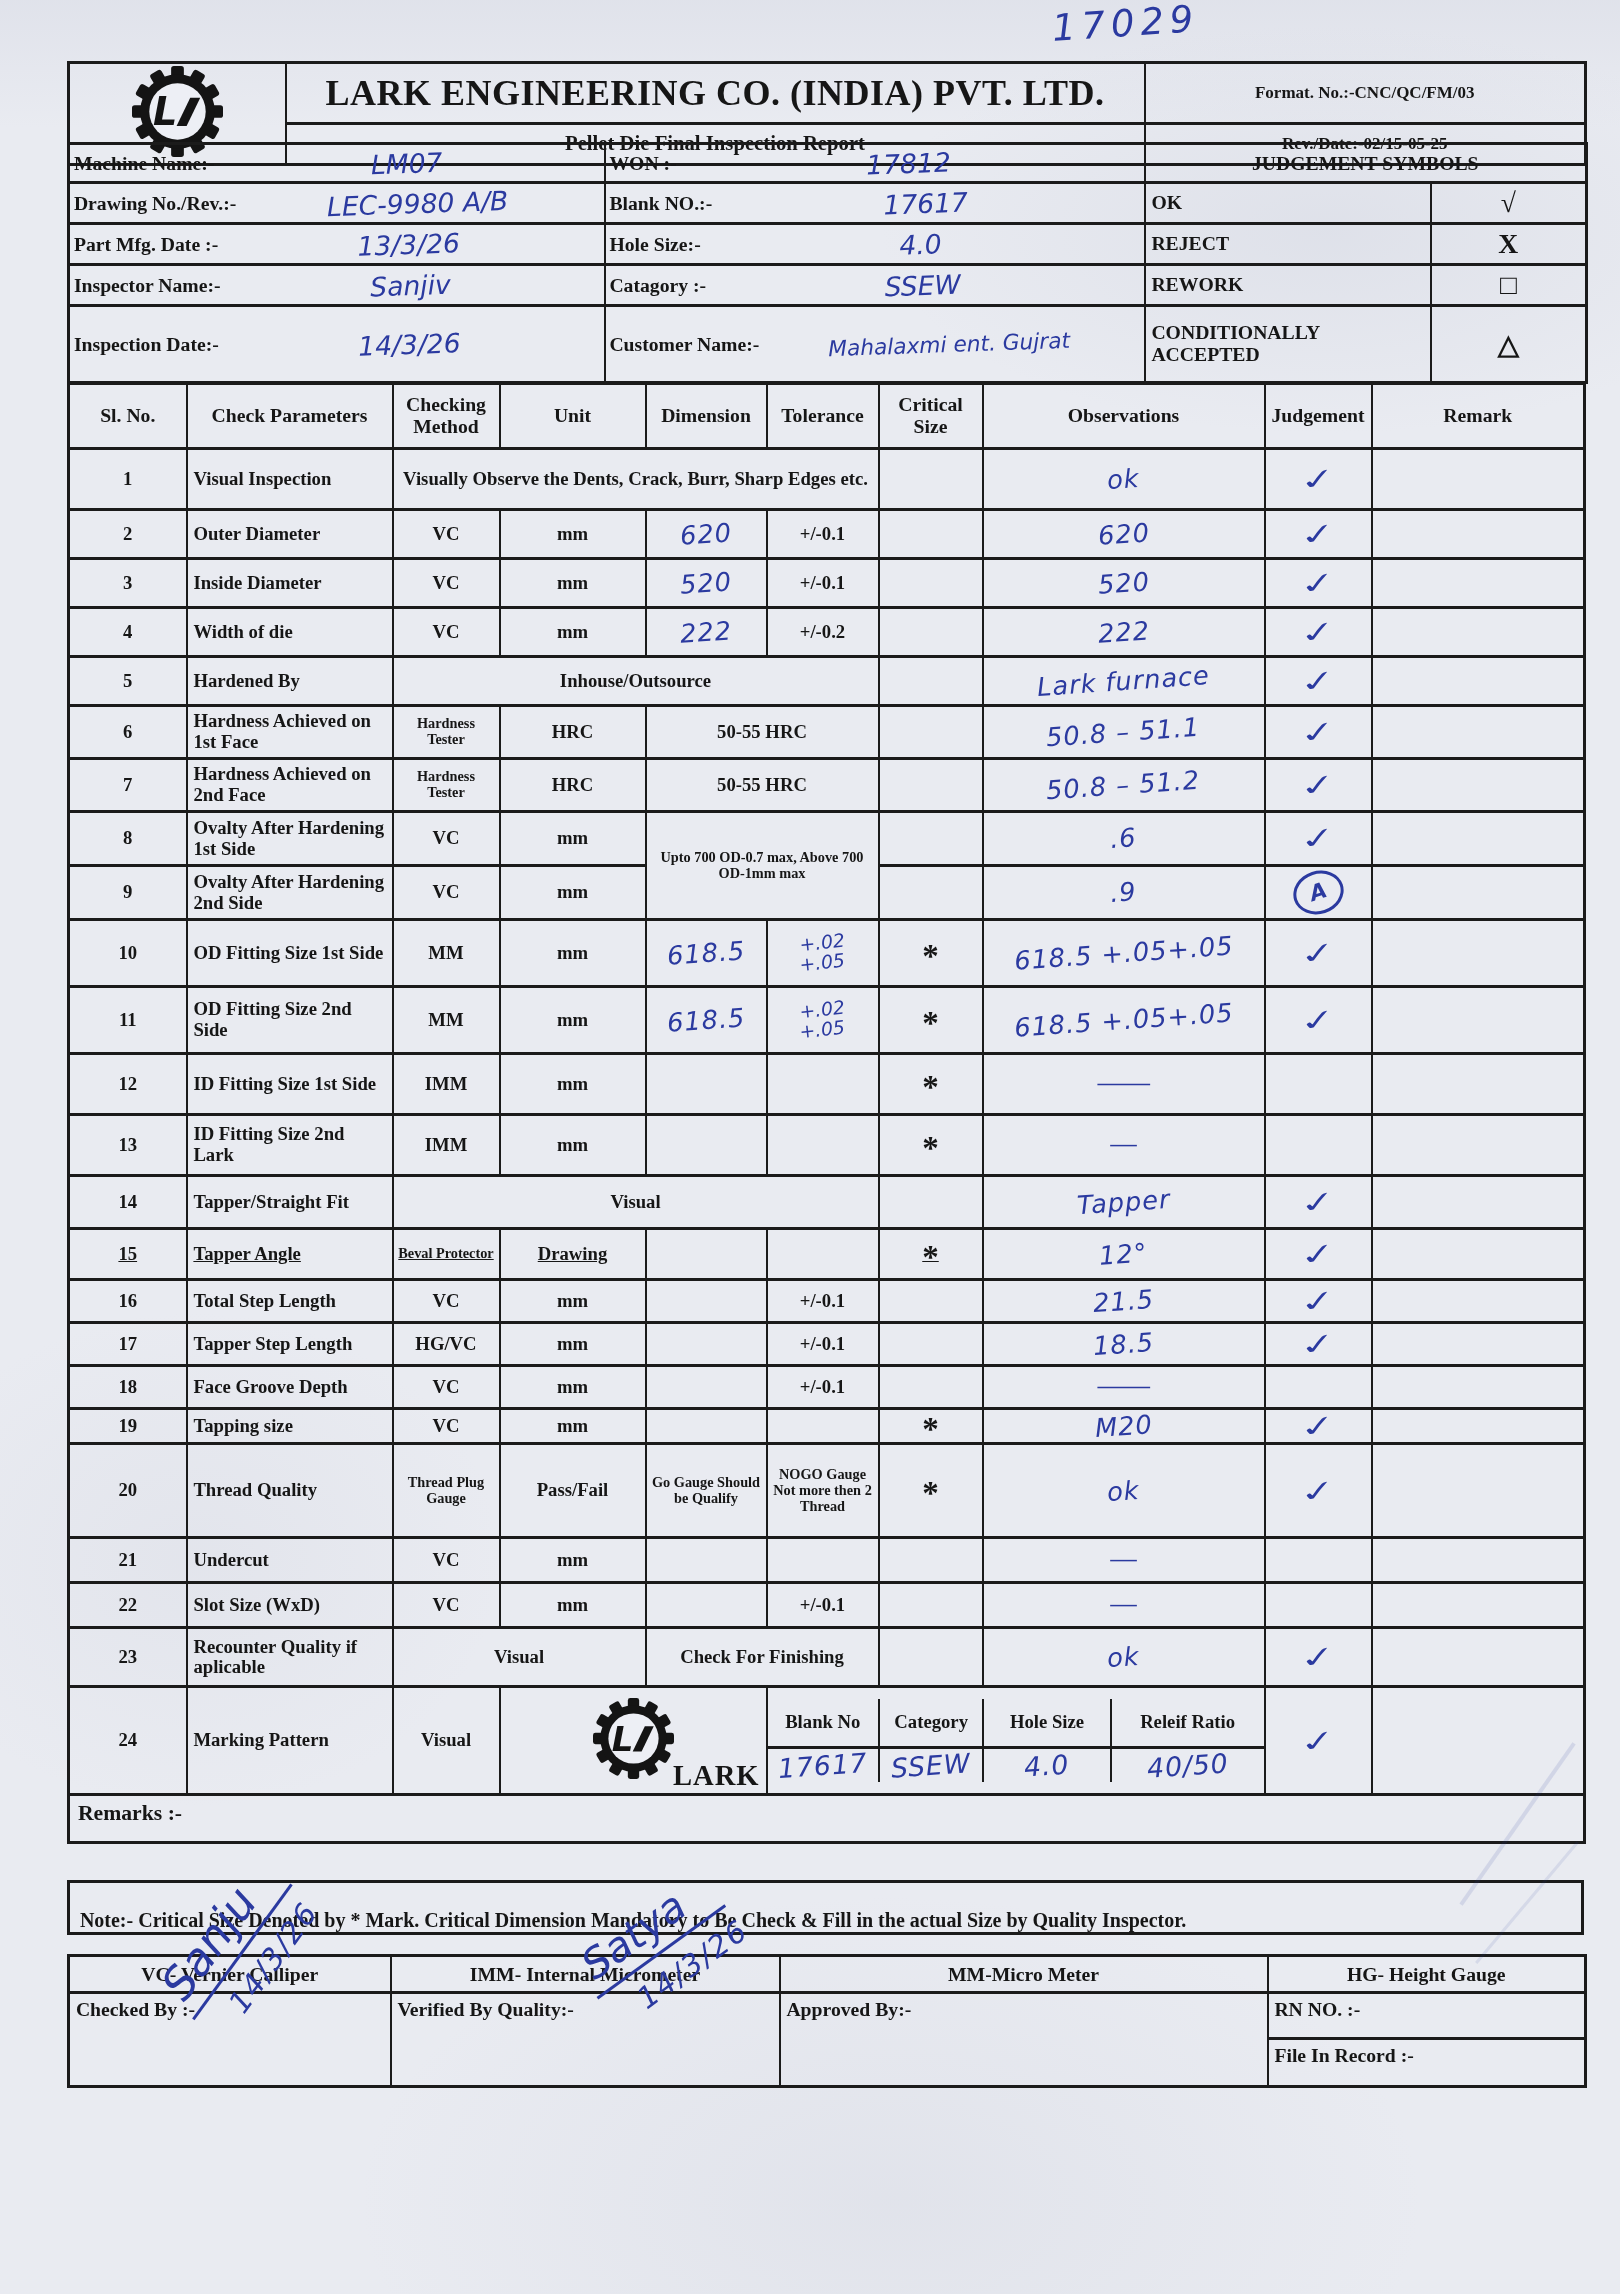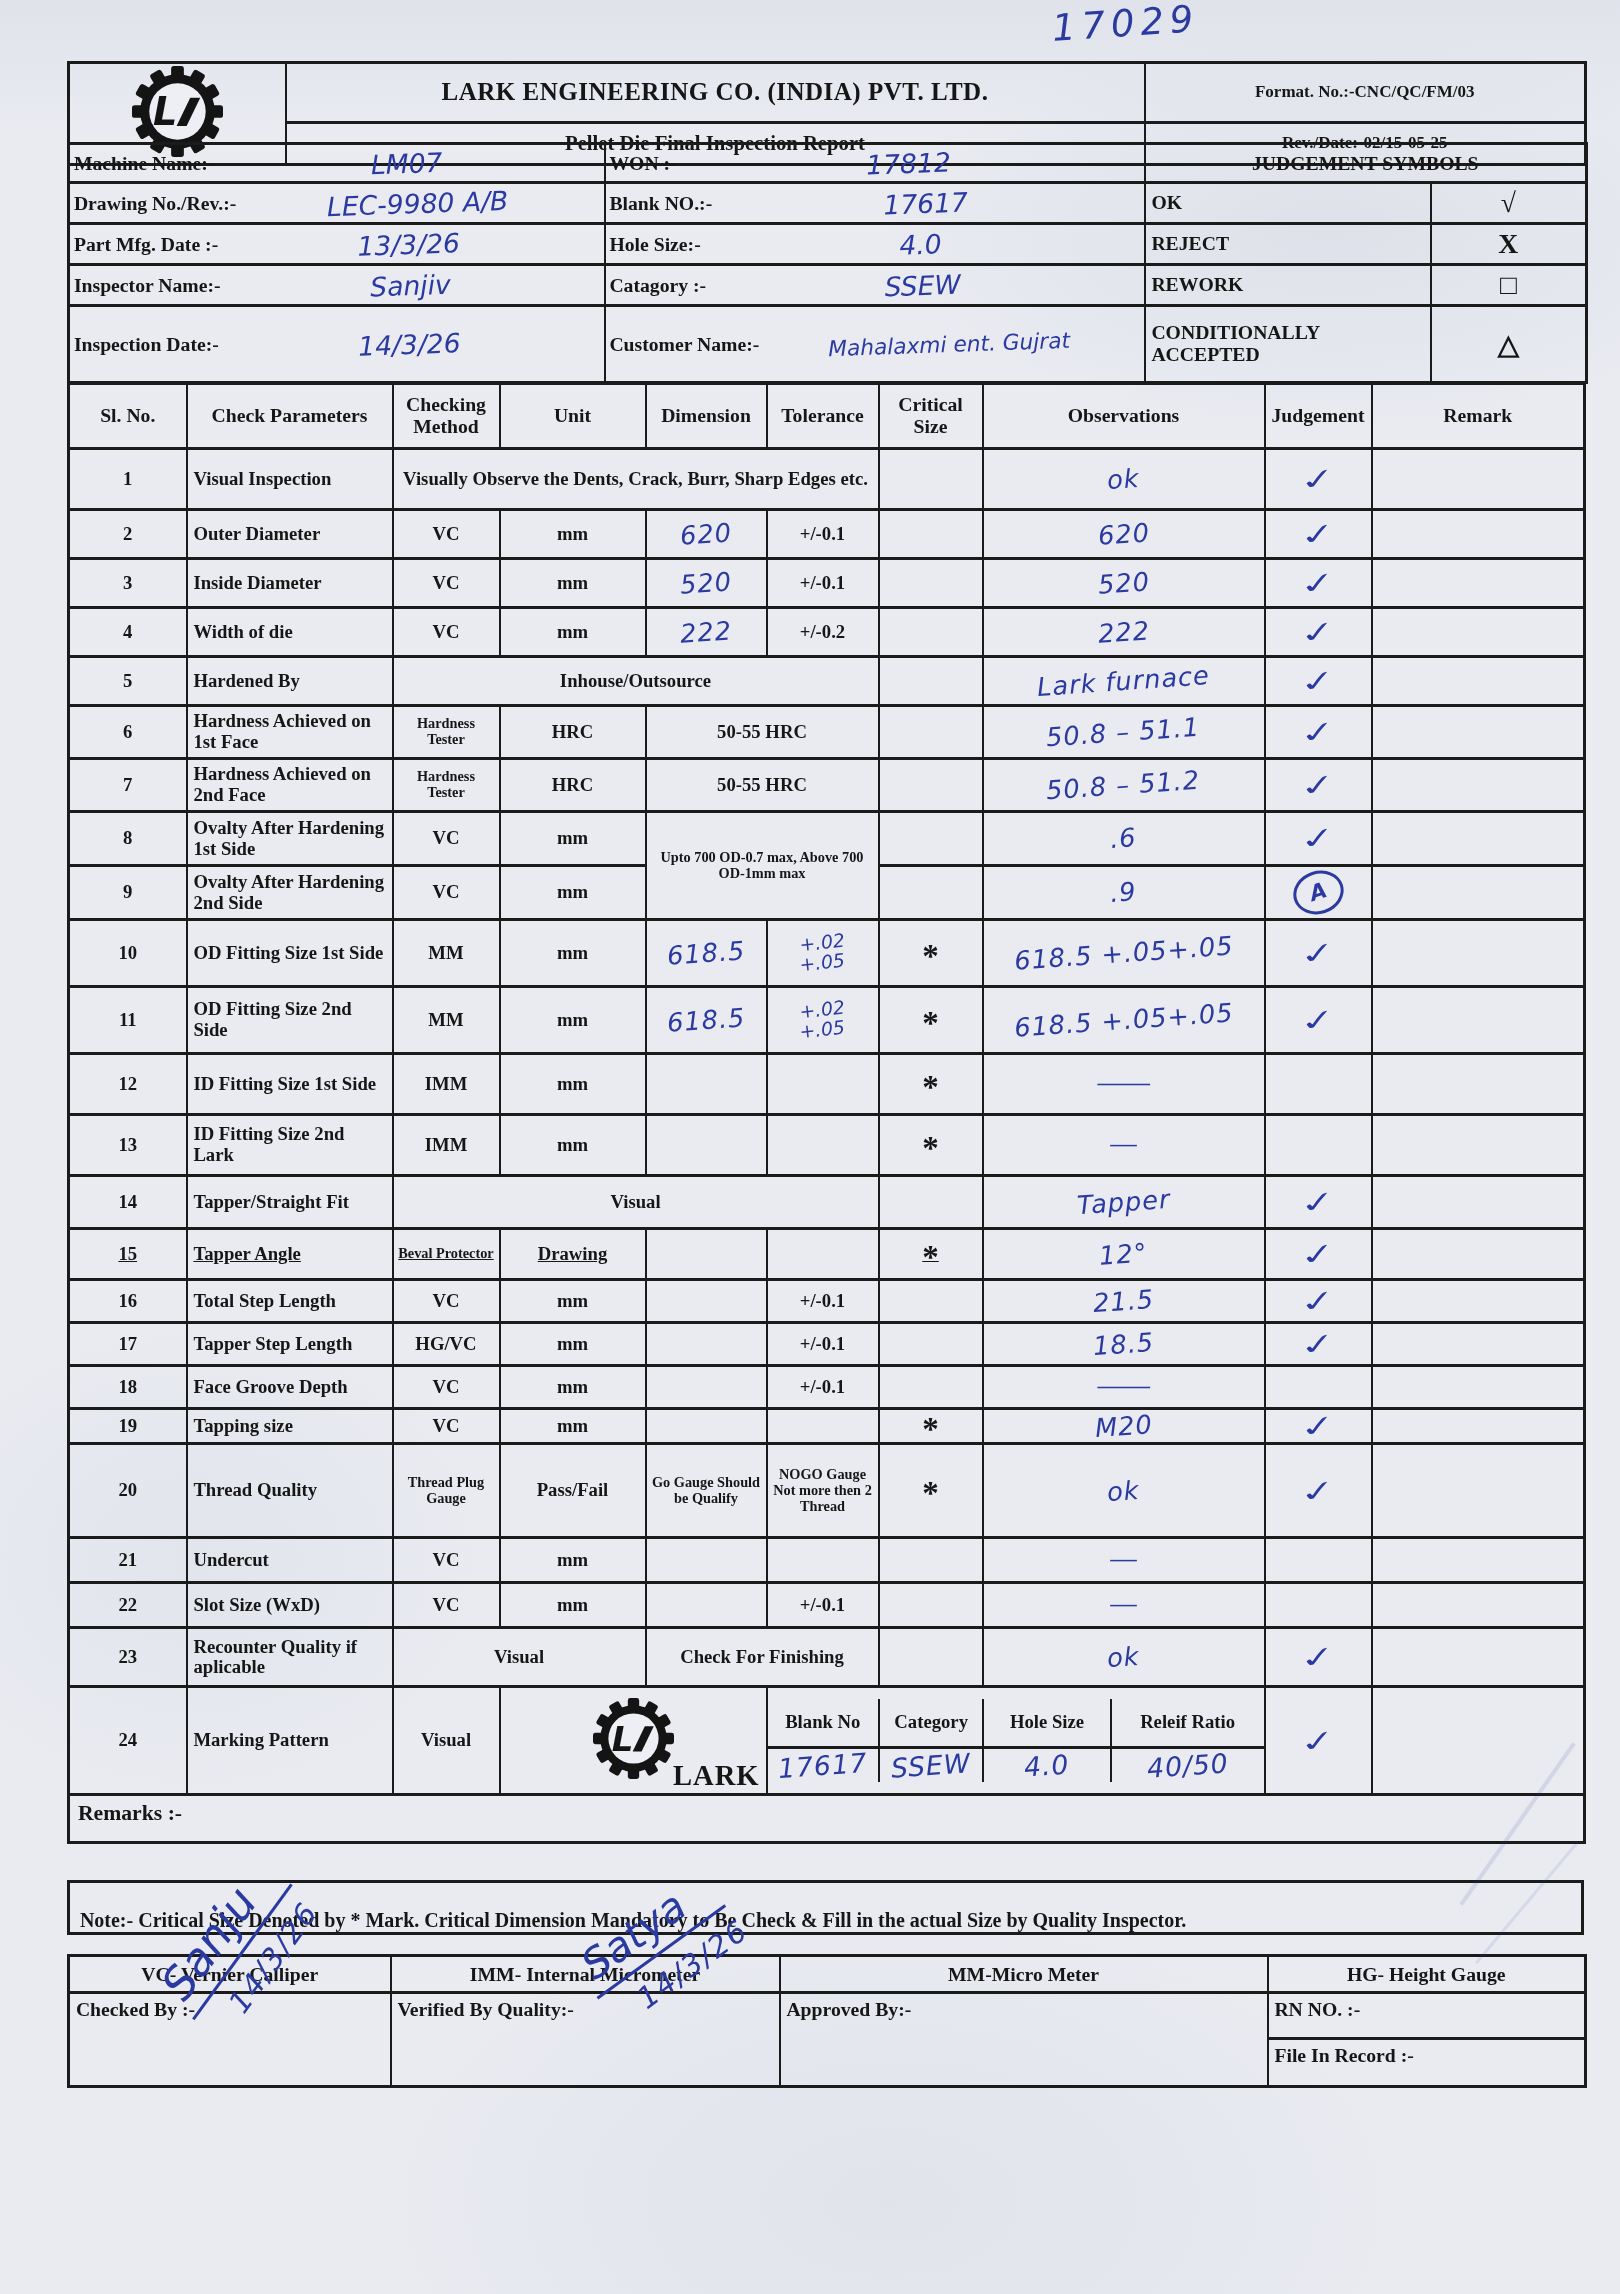--- a/index.html
+++ b/index.html
@@ -13,21 +13,21 @@
       linear-gradient(180deg, rgba(213,216,227,.45), rgba(233,235,241,0) 128px);
     font-family:"Liberation Serif", serif;color:#161616;
   }
   table{border-collapse:collapse;table-layout:fixed;position:absolute;background:transparent;}
   td,th{border:2px solid #1b1b1b;border-top-width:3px;border-bottom-width:3px;padding:2px 3.9px;overflow:hidden;}
   .box{border:3px solid #1b1b1b;}
 
   
   .header-box{left:67px;top:61px;}
   .logo-cell{text-align:center;vertical-align:middle;}
-  .company{font-weight:bold;font-size:25px;text-align:center;letter-spacing:0.5px;}
+  .company{font-weight:bold;font-size:36px;text-align:center;letter-spacing:0.5px;}
   .subtitle{font-weight:bold;font-size:20.7px;text-align:center;}
   .fmt{font-weight:bold;font-size:17px;text-align:center;}
 
   
   .info-box{left:67px;top:142px;}
   .info-cell{vertical-align:middle;}
   .info-flex{display:flex;align-items:center;}
   .plbl{font-weight:bold;font-size:19.7px;white-space:nowrap;}
   .hw{font-family:"DejaVu Sans",sans-serif;font-style:italic;color:#2b3aa0;}
   .info-val{flex:1;text-align:center;font-size:26.6px;transform:rotate(-2deg);}

